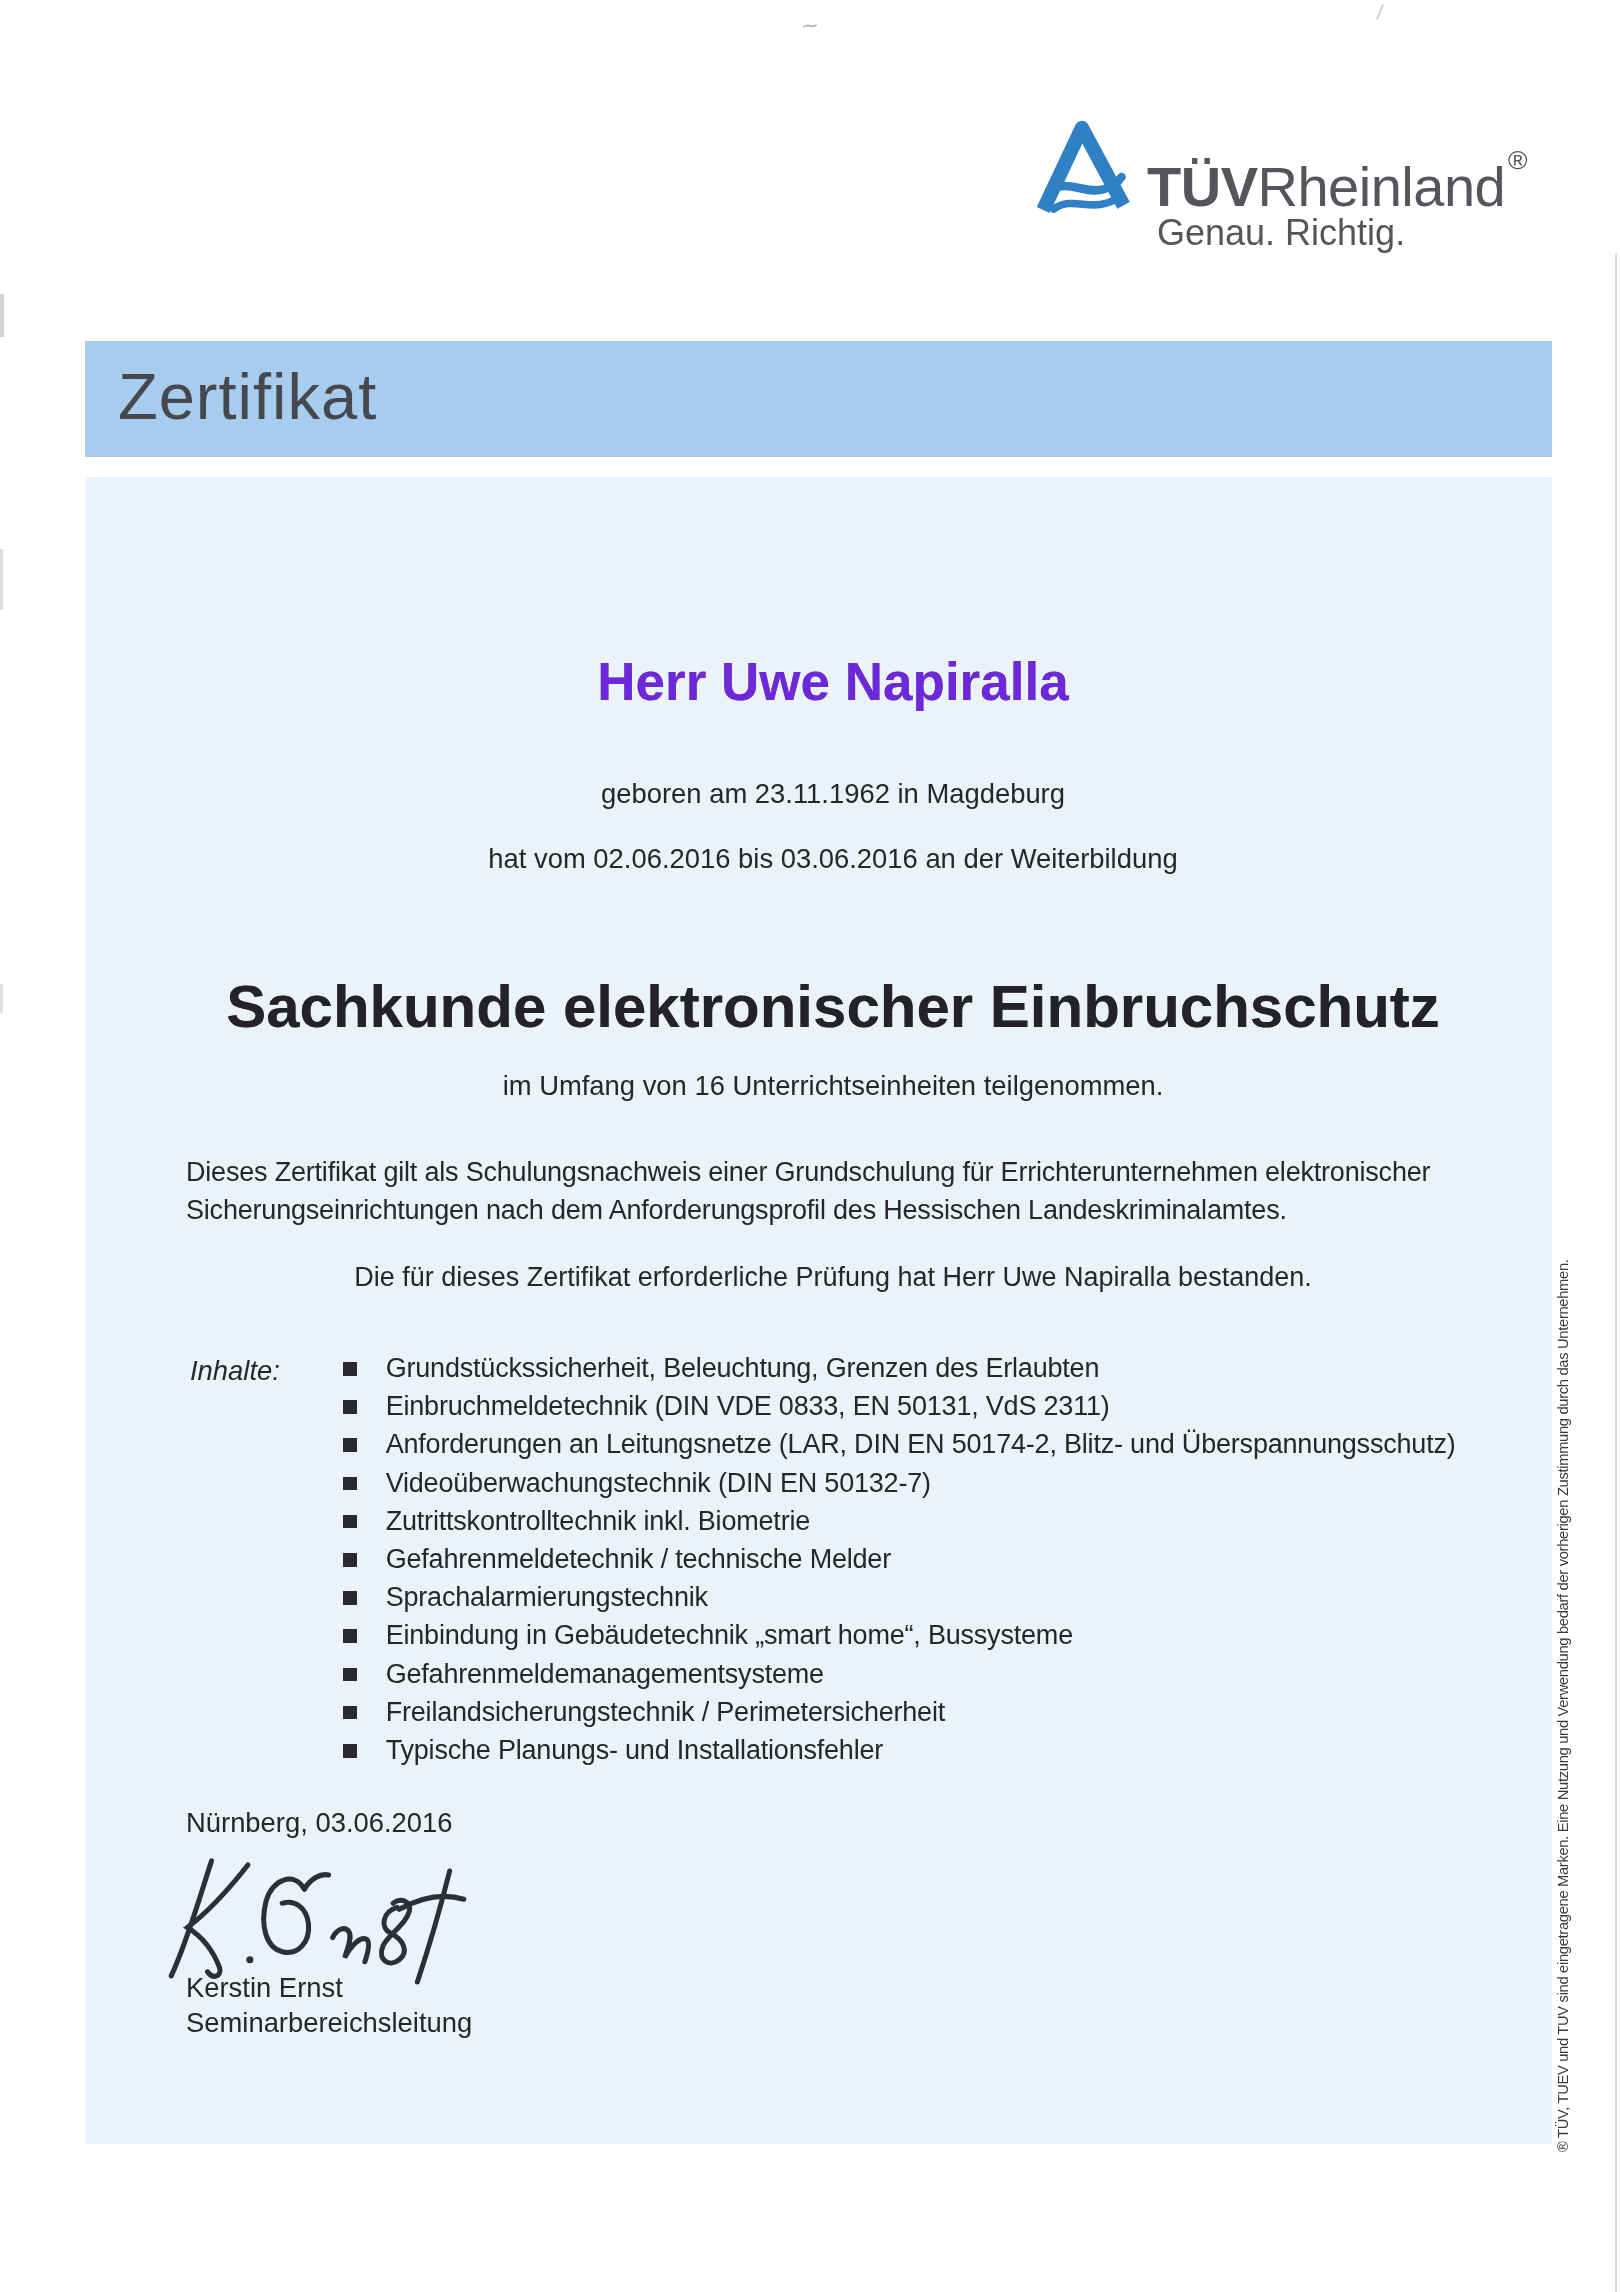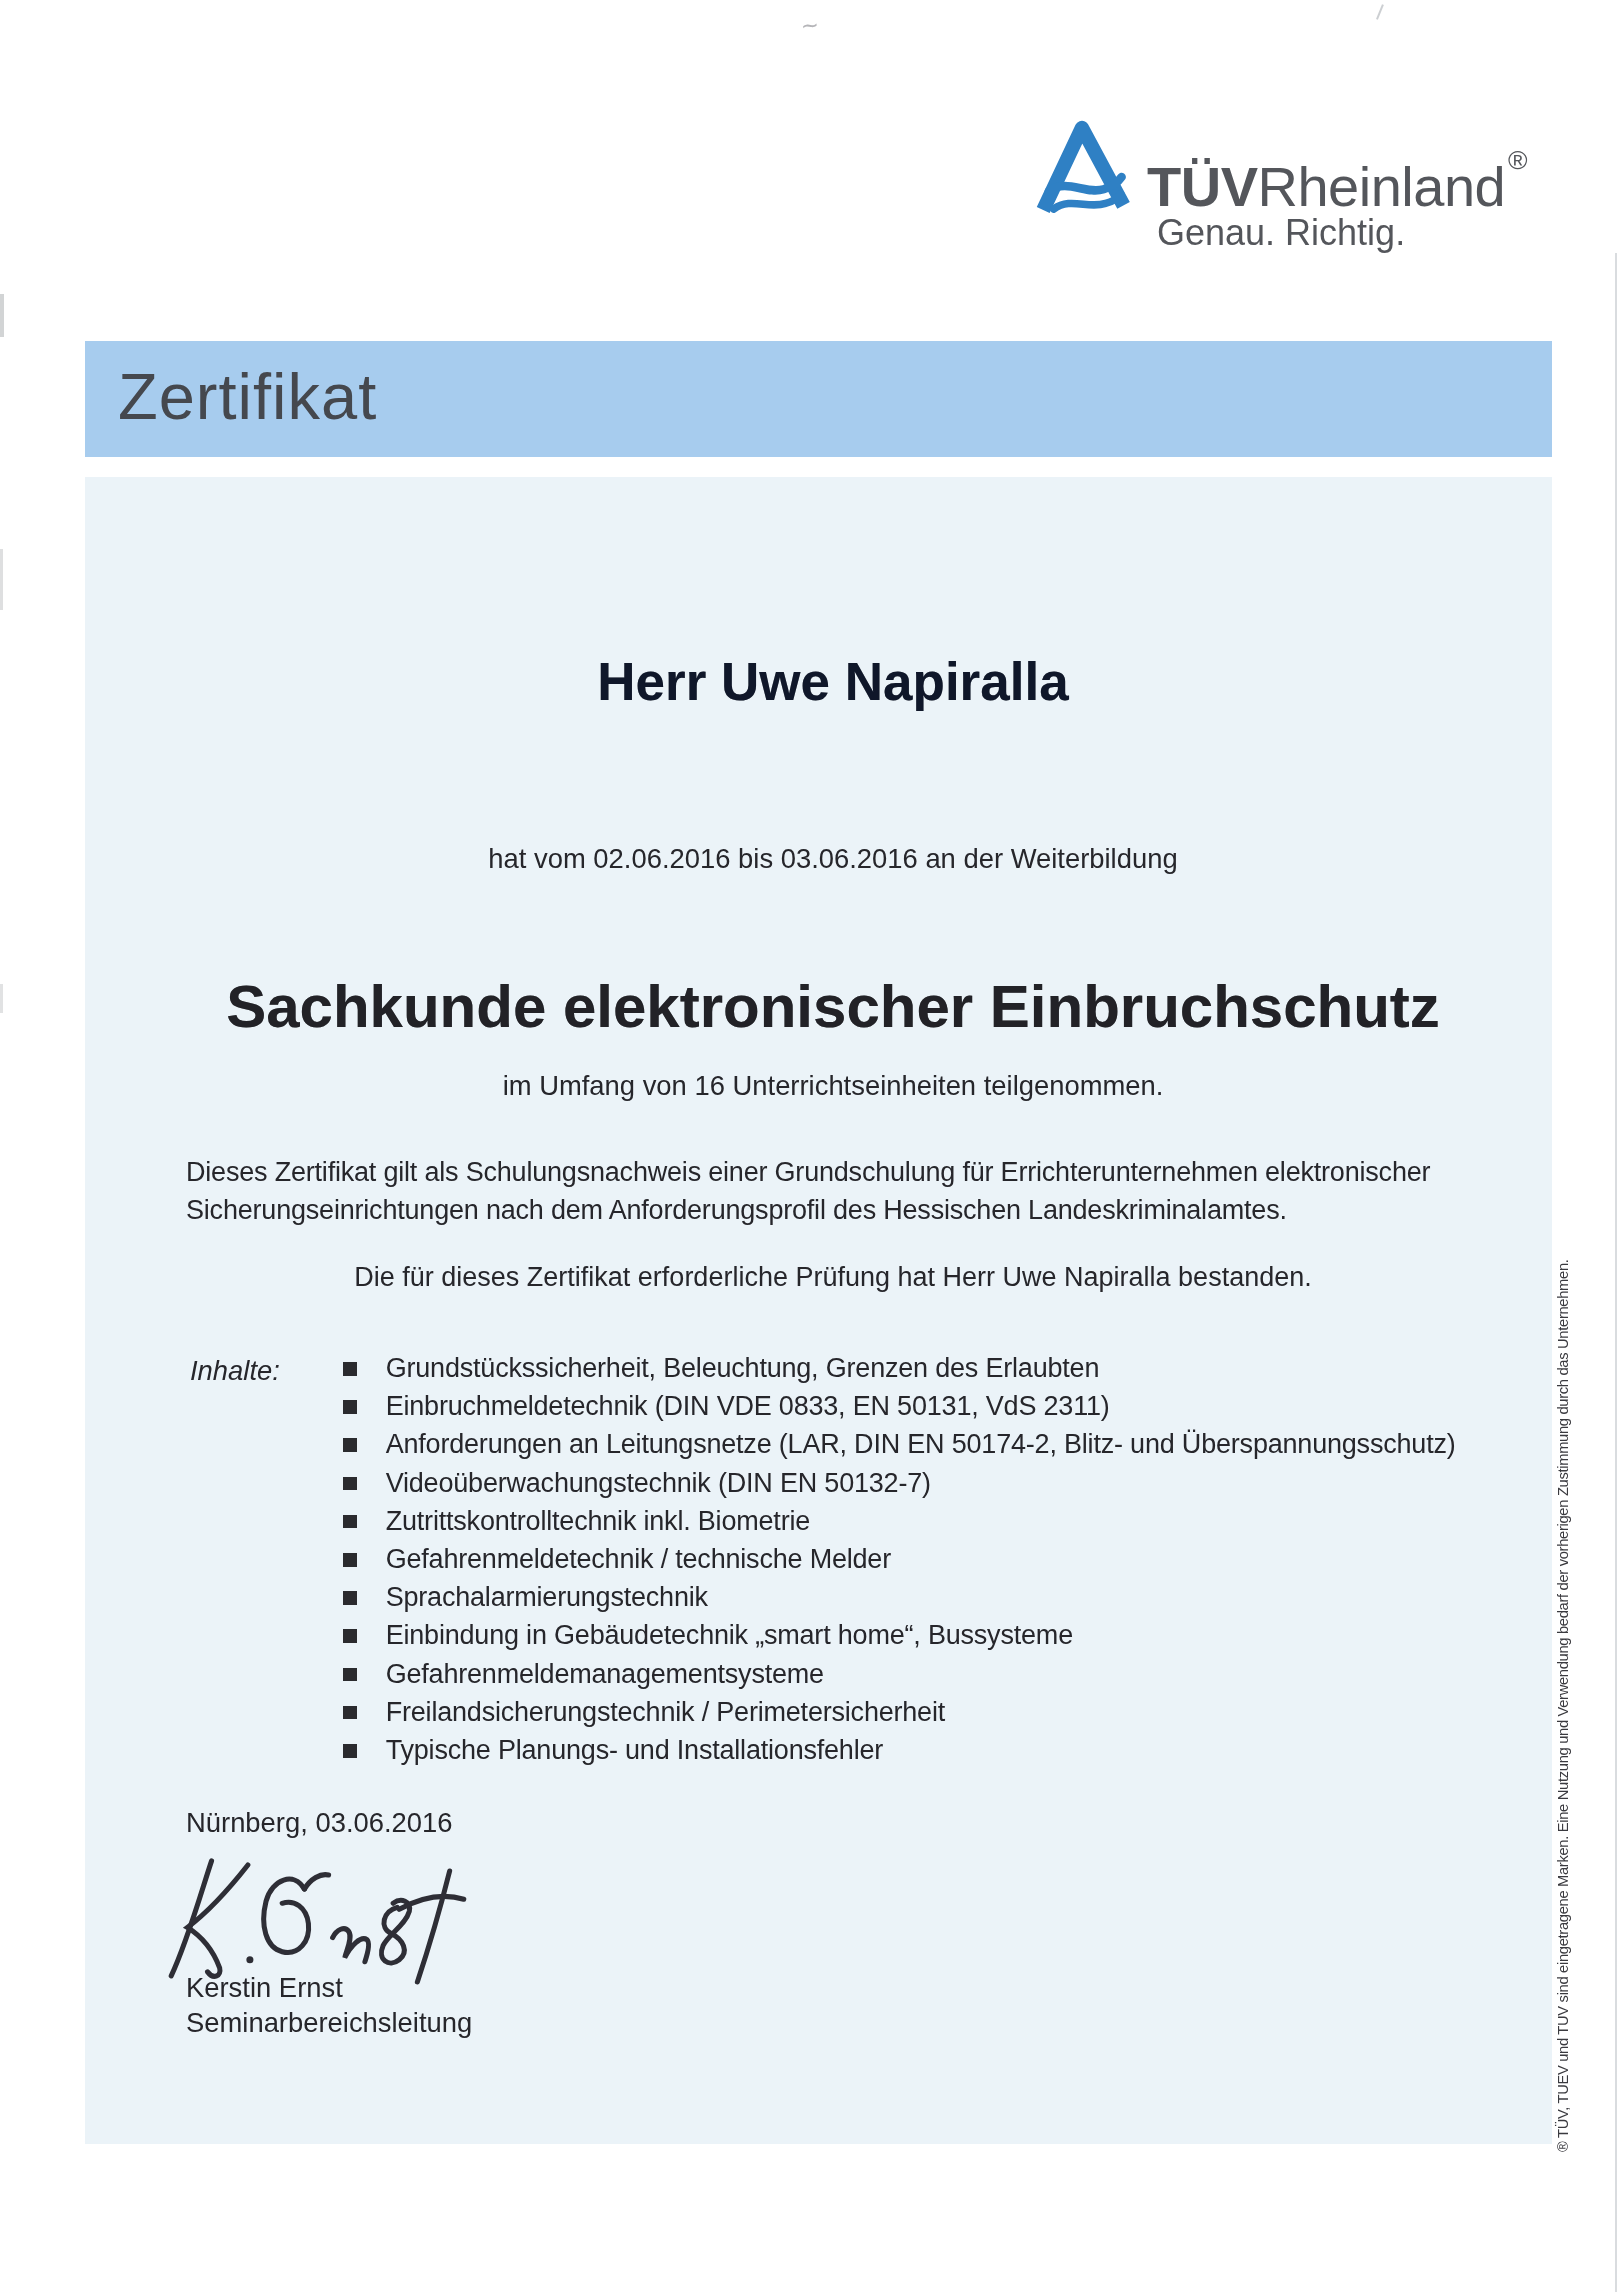--- a/index.html
+++ b/index.html
@@ -22,21 +22,21 @@
   .tagline{left:1157px;top:212px;font-size:36px;color:var(--logo-gray,#54565b);white-space:nowrap;}
 
   
   .banner{left:85px;top:341px;width:1467px;height:116px;background:var(--banner-blue,#a7ccee);}
   .banner-title{left:118px;top:359px;font-size:65px;color:#45484e;letter-spacing:1px;white-space:nowrap;}
 
   
   .panel{left:85px;top:477px;width:1467px;height:1667px;background:var(--panel-blue,#ebf3f8);}
 
   .center-col{left:98px;width:1470px;text-align:center;white-space:nowrap;}
-  .recipient{top:651px;font-size:53px;font-weight:700;color:#0f172a;text-shadow:0 0 0.5px rgba(0,0,0,.4);}
+  .recipient{top:651px;font-size:53px;font-weight:700;color:#6d28d9;text-shadow:0 0 0.5px rgba(0,0,0,.4);}
   .birth-line{top:778px;font-size:27.4px;}
   .training-line{top:843px;font-size:27.4px;}
   .course-title{top:972px;font-size:60px;font-weight:700;color:#222227;text-shadow:0 0 0.5px rgba(0,0,0,.4);}
   .scope-line{top:1070px;font-size:27.4px;}
   .exam-line{top:1262px;font-size:27px;}
 
   .note-line{left:186px;width:1372px;font-size:27px;letter-spacing:-0.2px;white-space:nowrap;}
   .note-1{top:1157px;}
   .note-2{top:1195px;}
 
@@ -95,20 +95,21 @@
     <span class="b-bold">TÜV</span><span class="b-reg">Rheinland</span><span class="reg-mark">®</span>
   </div>
   <div class="abs tagline">Genau. Richtig.</div>
 
   <div class="abs banner"></div>
   <div class="abs banner-title">Zertifikat</div>
 
   <div class="abs panel"></div>
 
   <div class="abs center-col recipient">Herr Uwe Napiralla</div>
+  <div class="abs center-col birth-line">geboren am 23.11.1962 in Magdeburg</div>
   <div class="abs center-col training-line">hat vom 02.06.2016 bis 03.06.2016 an der Weiterbildung</div>
   <div class="abs center-col course-title">Sachkunde elektronischer Einbruchschutz</div>
   <div class="abs center-col scope-line">im Umfang von 16 Unterrichtseinheiten teilgenommen.</div>
   <div class="abs center-col exam-line">Die für dieses Zertifikat erforderliche Prüfung hat Herr Uwe Napiralla bestanden.</div>
 
   <div class="abs note-line note-1">Dieses Zertifikat gilt als Schulungsnachweis einer Grundschulung für Errichterunternehmen elektronischer</div>
   <div class="abs note-line note-2">Sicherungseinrichtungen nach dem Anforderungsprofil des Hessischen Landeskriminalamtes.</div>
 
   <div class="abs contents-label">Inhalte:</div>
   <ul class="abs contents-list">

